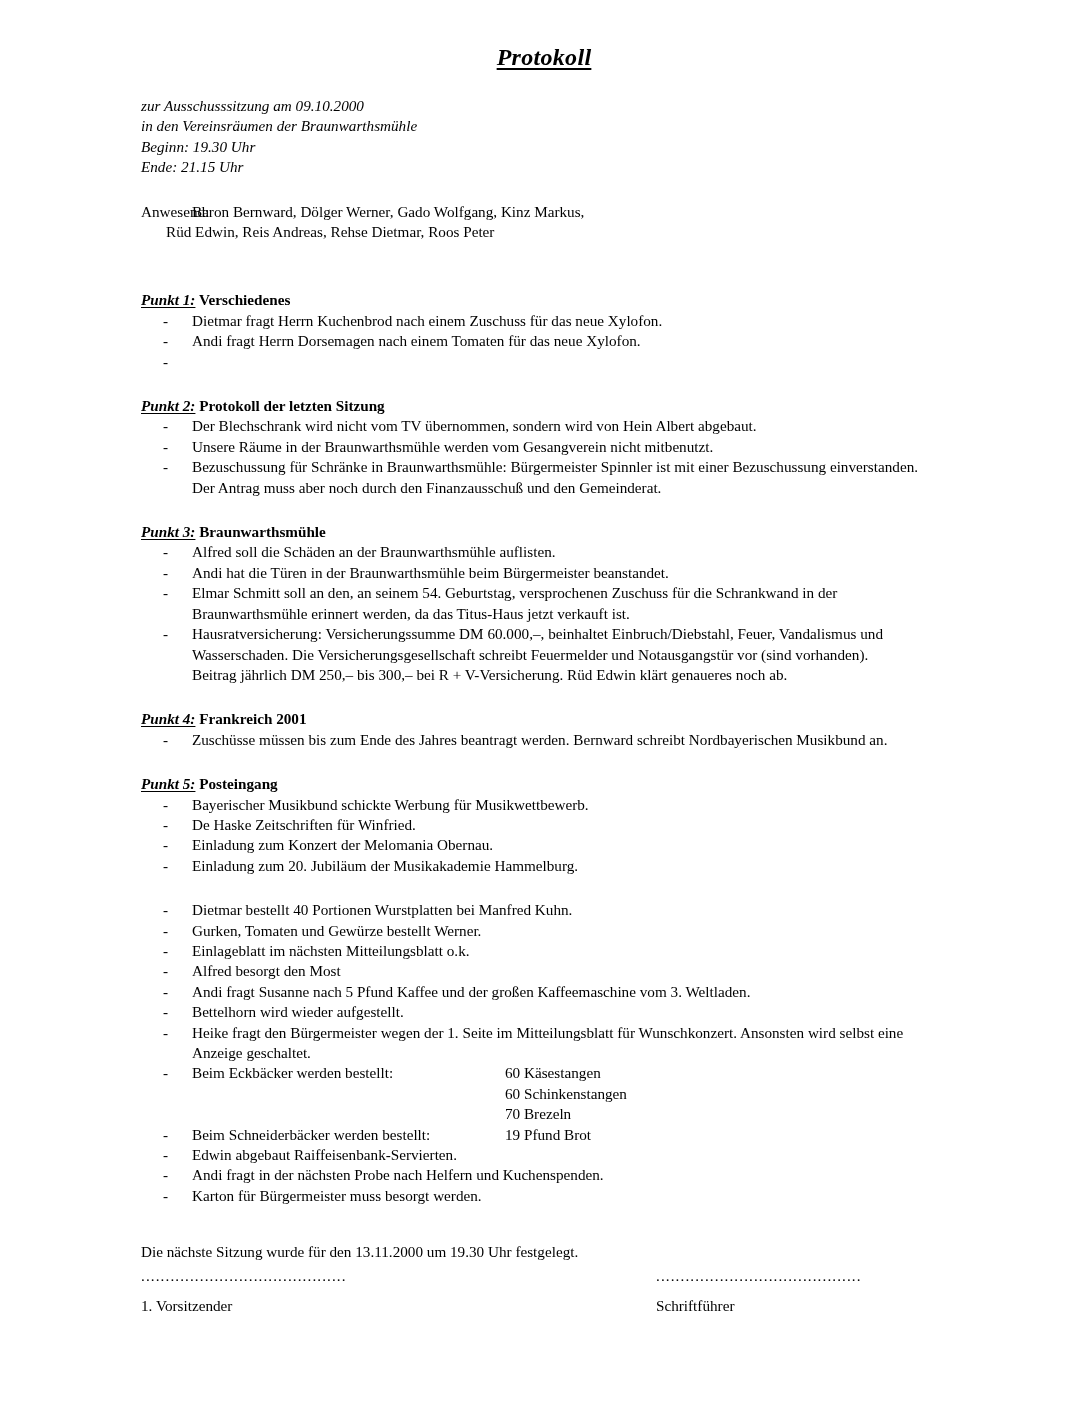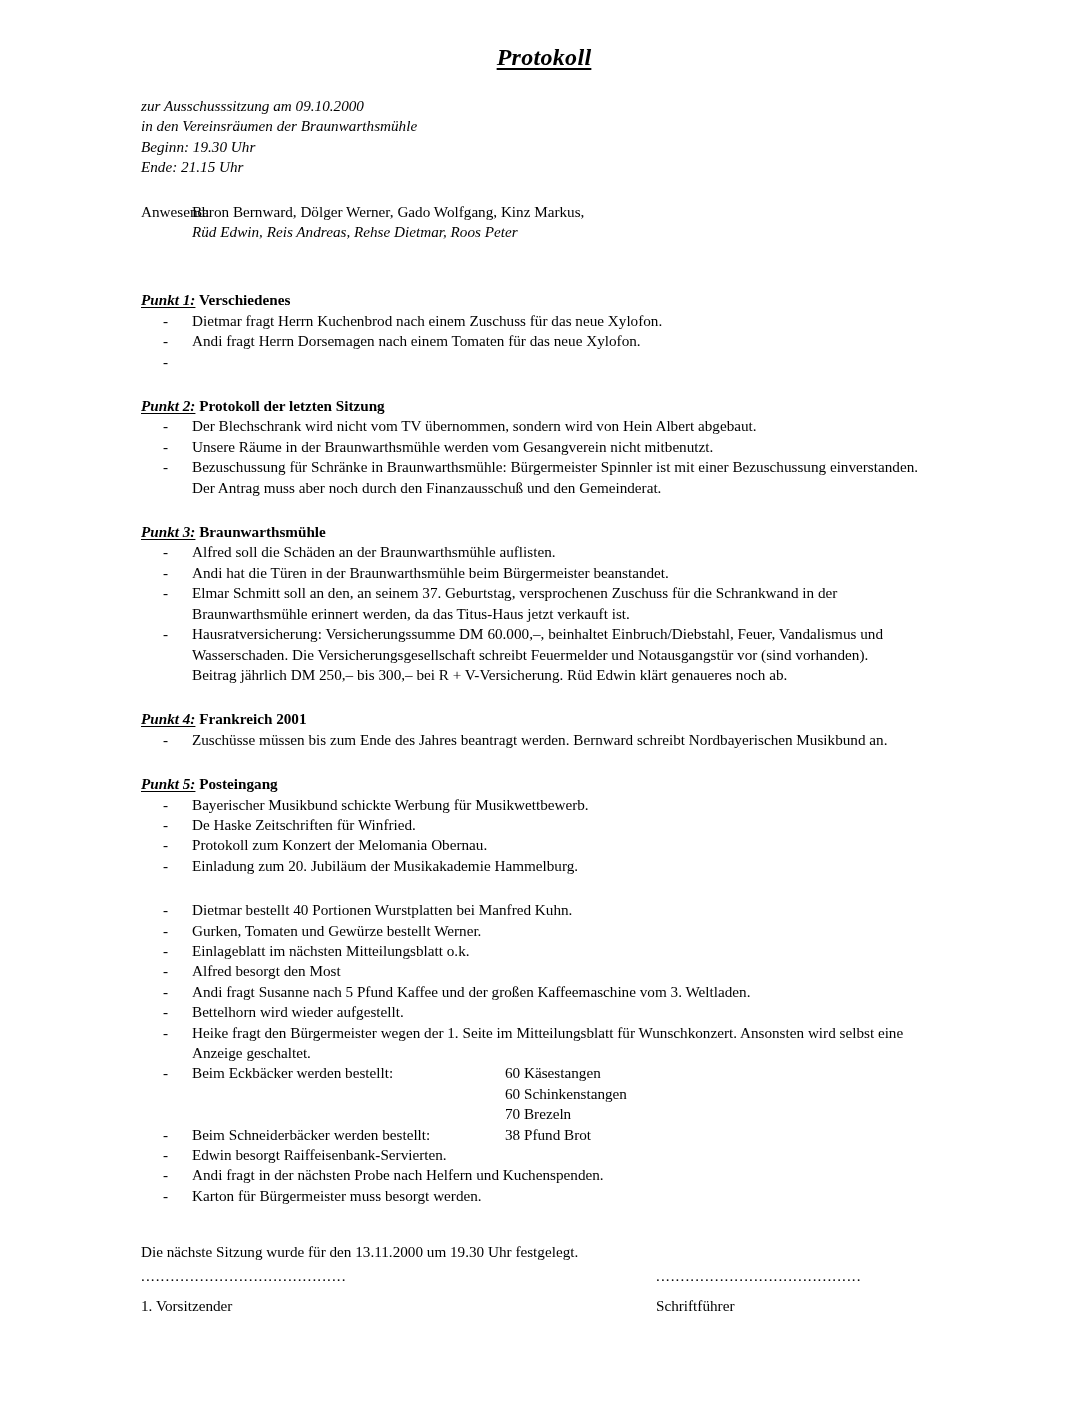--- a/index.html
+++ b/index.html
@@ -59,22 +59,21 @@
     display: flex;
     align-items: flex-start;
   }
   .attendees-label {
     width: 51px;
     flex: 0 0 51px;
     white-space: pre;
   }
   .attendees-names { flex: 1 1 auto; }
   .attendees-cont {
-    margin-left: 51px;
-    font-style: italic;
+    margin-left: 25px;
   }
 
   
   .section { margin-top: 24px; }
   .section:first-of-type { margin-top: 0; }
 
   .section-head {
     font-weight: bold;
     white-space: pre;
   }
@@ -200,39 +199,39 @@
         <li><span class="dash">-</span><span>Unsere Räume in der Braunwarthsmühle werden vom Gesangverein nicht mitbenutzt.</span></li>
         <li><span class="dash">-</span><span>Bezuschussung für Schränke in Braunwarthsmühle: Bürgermeister Spinnler ist mit einer Bezuschussung einverstanden. Der Antrag muss aber noch durch den Finanzausschuß und den Gemeinderat.</span></li>
       </ul>
     </div>
 
     <div class="section">
       <div class="section-head"><span class="pk">Punkt 3:</span> <span class="pk-title">Braunwarthsmühle</span></div>
       <ul class="bullets">
         <li><span class="dash">-</span><span>Alfred soll die Schäden an der Braunwarthsmühle auflisten.</span></li>
         <li><span class="dash">-</span><span>Andi hat die Türen in der Braunwarthsmühle beim Bürgermeister beanstandet.</span></li>
-        <li><span class="dash">-</span><span>Elmar Schmitt soll an den, an seinem 37. Geburtstag, versprochenen Zuschuss für die Schrankwand in der Braunwarthsmühle erinnert werden, da das Titus-Haus jetzt verkauft ist.</span></li>
+        <li><span class="dash">-</span><span>Elmar Schmitt soll an den, an seinem 54. Geburtstag, versprochenen Zuschuss für die Schrankwand in der Braunwarthsmühle erinnert werden, da das Titus-Haus jetzt verkauft ist.</span></li>
         <li><span class="dash">-</span><span>Hausratversicherung: Versicherungssumme DM 60.000,–, beinhaltet Einbruch/Diebstahl, Feuer, Vandalismus und Wasserschaden. Die Versicherungsgesellschaft schreibt Feuermelder und Notausgangstür vor (sind vorhanden).</span></li>
       </ul>
       <div class="cont-line">Beitrag jährlich DM 250,– bis 300,– bei R + V-Versicherung. Rüd Edwin klärt genaueres noch ab.</div>
     </div>
 
     <div class="section">
       <div class="section-head"><span class="pk">Punkt 4:</span> <span class="pk-title">Frankreich 2001</span></div>
       <ul class="bullets">
         <li><span class="dash">-</span><span>Zuschüsse müssen bis zum Ende des Jahres beantragt werden. Bernward schreibt Nordbayerischen Musikbund an.</span></li>
       </ul>
     </div>
 
     <div class="section">
       <div class="section-head"><span class="pk">Punkt 5:</span> <span class="pk-title">Posteingang</span></div>
       <ul class="bullets">
         <li><span class="dash">-</span><span>Bayerischer Musikbund schickte Werbung für Musikwettbewerb.</span></li>
         <li><span class="dash">-</span><span>De Haske Zeitschriften für Winfried.</span></li>
-        <li><span class="dash">-</span><span>Protokoll zum Konzert der Melomania Obernau.</span></li>
+        <li><span class="dash">-</span><span>Einladung zum Konzert der Melomania Obernau.</span></li>
         <li><span class="dash">-</span><span>Einladung zum 20. Jubiläum der Musikakademie Hammelburg.</span></li>
       </ul>
     </div>
 
     <div class="section">
       <ul class="bullets">
         <li><span class="dash">-</span><span>Dietmar bestellt 40 Portionen Wurstplatten bei Manfred Kuhn.</span></li>
         <li><span class="dash">-</span><span>Gurken, Tomaten und Gewürze bestellt Werner.</span></li>
         <li><span class="dash">-</span><span>Einlageblatt im nächsten Mitteilungsblatt o.k.</span></li>
         <li><span class="dash">-</span><span>Alfred besorgt den Most</span></li>
@@ -245,25 +244,25 @@
         <span class="dash">-</span>
         <span class="order-label">Beim Eckbäcker werden bestellt:</span>
         <span class="order-qty">60 Käsestangen</span>
       </div>
       <div class="order-extra">60 Schinkenstangen</div>
       <div class="order-extra">70 Brezeln</div>
 
       <div class="order-row">
         <span class="dash">-</span>
         <span class="order-label">Beim Schneiderbäcker werden bestellt:</span>
-        <span class="order-qty">38 Pfund Brot</span>
-      </div>
-
-      <ul class="bullets">
-        <li><span class="dash">-</span><span>Edwin besorgt Raiffeisenbank-Servierten.</span></li>
+        <span class="order-qty">19 Pfund Brot</span>
+      </div>
+
+      <ul class="bullets">
+        <li><span class="dash">-</span><span>Edwin abgebaut Raiffeisenbank-Servierten.</span></li>
         <li><span class="dash">-</span><span>Andi fragt in der nächsten Probe nach Helfern und Kuchenspenden.</span></li>
         <li><span class="dash">-</span><span>Karton für Bürgermeister muss besorgt werden.</span></li>
       </ul>
     </div>
 
     <div class="closing">Die nächste Sitzung wurde für den 13.11.2000 um 19.30 Uhr festgelegt.</div>
 
   </div>
 
   <div class="signatures">

